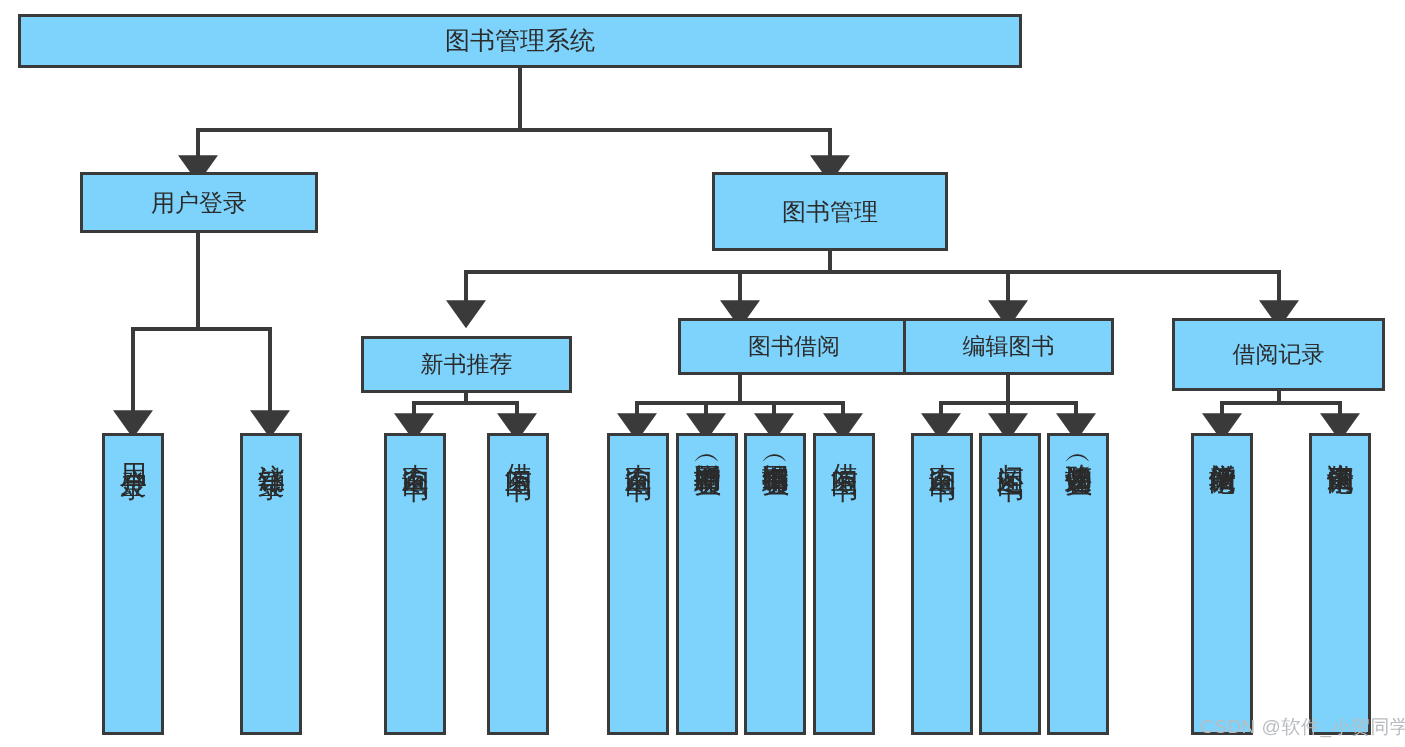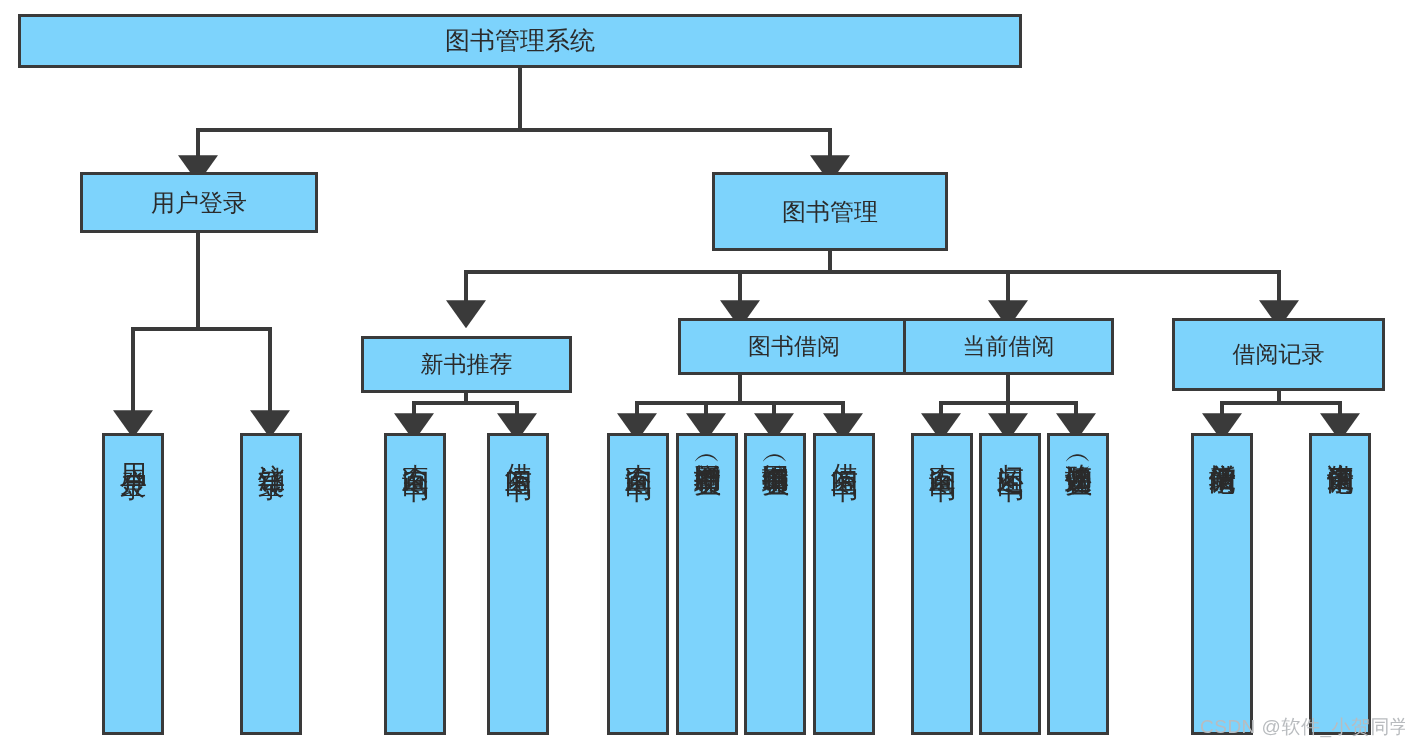--- a/index.html
+++ b/index.html
@@ -152,21 +152,21 @@
 
   <div class="node lvl3" style="left:361px; top:318px; width:211px; height:57px;margin-top:18px;">
     <span class="node-label">新书推荐</span>
   </div>
 
   <div class="node lvl3" style="left:634px; top:318px; width:232px; height:57px;margin-left:44px;">
     <span class="node-label">图书借阅</span>
   </div>
 
   <div class="node lvl3" style="left:903px; top:318px; width:211px; height:57px;">
-    <span class="node-label">当前借阅</span>
+    <span class="node-label">编辑图书</span>
   </div>
 
   <div class="node lvl3" style="left:1172px; top:318px; width:213px; height:73px;">
     <span class="node-label">借阅记录</span>
   </div>
 
   <div class="node leaf" style="left:102px; top:433px; width:62px; height:302px;">
     <span class="node-label">用户登录</span>
   </div>
 

